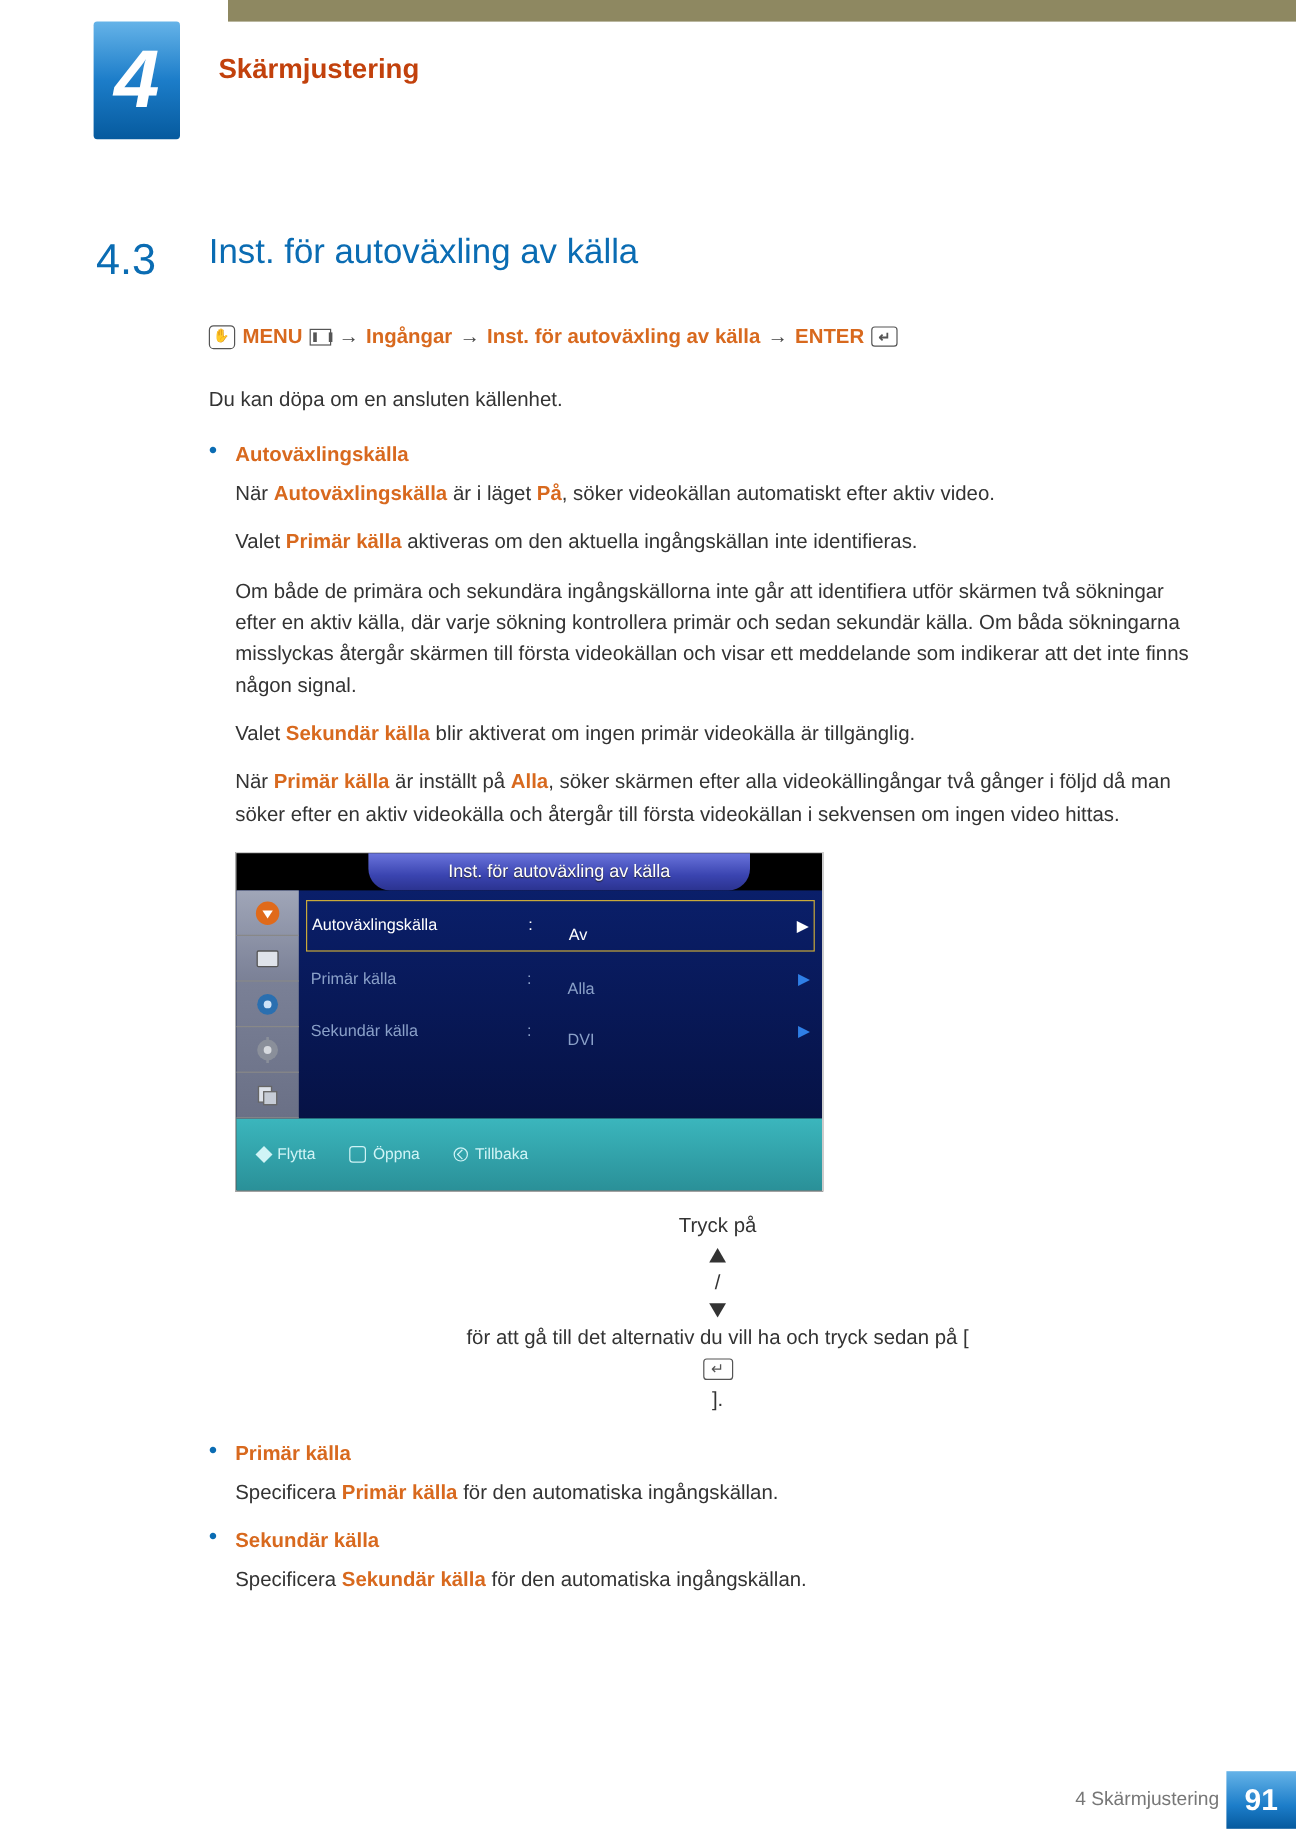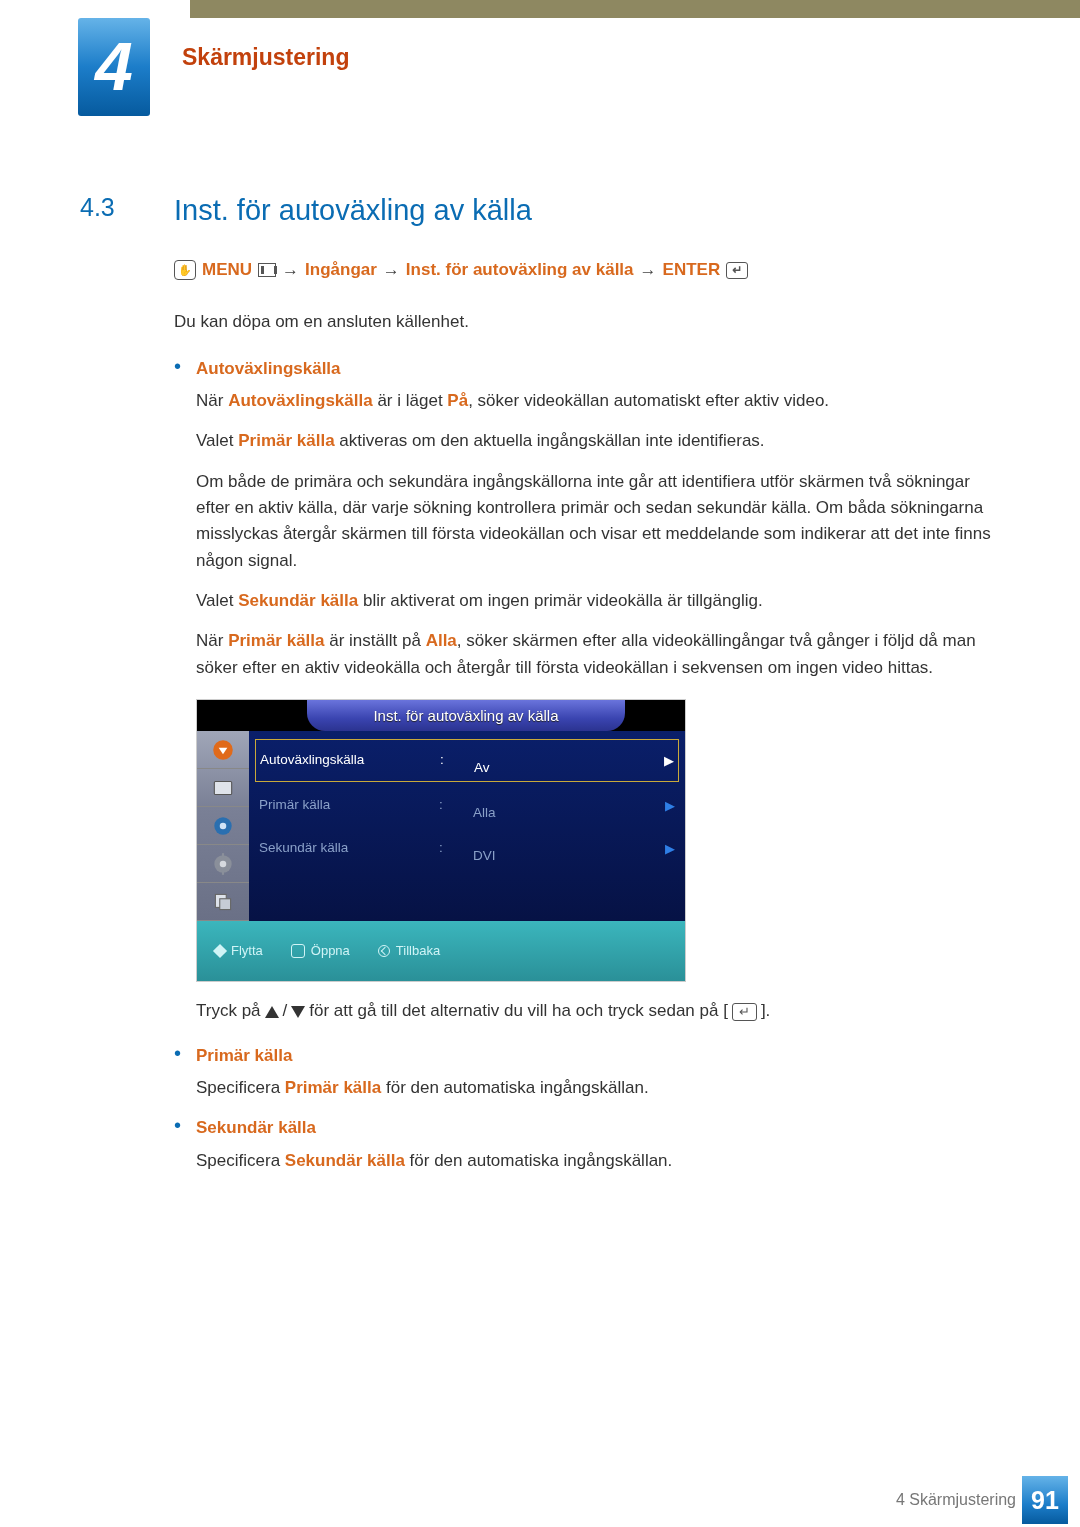--- a/index.html
+++ b/index.html
@@ -39,21 +39,21 @@
     font-size: 23px;
     color: #c2410c;
     font-weight: 700;
   }
   .content {
     position: absolute;
     left: 80px; top: 188px;
     width: 920px;
   }
   .sec-row { display:flex; gap: 24px; margin-bottom: 24px; }
-  .sec-num { color:#0a6cb3; font-size:25px; font-weight:500; width:70px; }
+  .sec-num { color:#0a6cb3; font-size:36px; font-weight:500; width:70px; }
   .sec-title { color:#0a6cb3; font-size:29px; font-weight:500; }
   .body-block { margin-left: 94px; }
   .nav-path { font-weight:700; color:#d8691e; display:flex; align-items:center; gap:6px; flex-wrap:wrap; margin-bottom:26px; }
   .nav-path .k-icon { border:1.5px solid #555; border-radius:4px; width:22px; height:20px; display:inline-flex; align-items:center; justify-content:center; font-size:11px; color:#555; font-weight:400; }
   .nav-path .arrow { color:#444; font-weight:400; }
   .nav-path .menu-icon { border:1.5px solid #555; width:18px; height:14px; display:inline-block; position:relative; }
   .nav-path .menu-icon::before { content:""; position:absolute; left:2px; top:2px; width:10px; height:8px; border-left:3px solid #555; border-right:3px solid #555; }
   .nav-path .enter-ico { border:1.5px solid #555; border-radius:3px; width:22px; height:17px; display:inline-flex; align-items:center; justify-content:center; font-size:12px; color:#555; }
   .plain { color:#333; font-weight:400; margin-bottom:20px; }
   .bullets { list-style:none; }
@@ -96,34 +96,34 @@
   .osd-row .c3 { width:140px; padding-left:20px;margin-top:16px; }
   .osd-row .c4 { color:#2f7fe6; font-size:13px; flex:1; text-align:right; }
   .osd-row.sel .c4 { color:#fff; }
   .osd-footer { background: linear-gradient(180deg, #3bb6bd 0%, #2a9098 100%); color:#d0f4f6; font-size:13px; display:flex; gap:28px; padding:20px 18px; justify-content:flex-start; }
   .osd-footer span { display:inline-flex; align-items:center; gap:6px; }
   .ft-icon { width:14px; height:14px; border:1.5px solid #d0f4f6; border-radius:3px; display:inline-block; }
   .ft-dia { width:10px; height:10px; background:#d0f4f6; transform:rotate(45deg); display:inline-block; }
   .ft-back { width:12px; height:12px; border:1.5px solid #d0f4f6; border-radius:50%; display:inline-block; position:relative; }
   .ft-back::after{ content:""; position:absolute; width:5px; height:5px; border-left:1.5px solid #d0f4f6; border-bottom:1.5px solid #d0f4f6; transform:rotate(45deg); left:3px; top:2px; }
 
-  .press-line { display:flex; align-items:center; gap:4px; flex-wrap:wrap; margin-bottom:18px; }
+  .press-line { display:flex; align-items:center; gap:4px; flex-wrap:wrap; margin-bottom:18px;flex-direction:column; }
   .tri-up { display:inline-block; width:0;height:0; border-left:7px solid transparent; border-right:7px solid transparent; border-bottom:12px solid #333; }
   .tri-dn { display:inline-block; width:0;height:0; border-left:7px solid transparent; border-right:7px solid transparent; border-top:12px solid #333; }
   .enter-box { border:1.5px solid #555; border-radius:3px; width:25px; height:18px; display:inline-flex; align-items:center; justify-content:center; font-size:13px; color:#555; }
 
   
   .page-footer {
     position:absolute;
-    left:0; right:12px; bottom:0;
+    left:0; right:0; bottom:0;
     height:54px;
     display:flex; justify-content:flex-end; align-items:center;margin-left:48px;
   }
   .pf-text { color:#777; font-size:16px; margin-right:6px; }
-  .pf-num { background: linear-gradient(180deg, #65b3e8 0%, #1c7dc9 60%, #065a9e 100%); color:#fff; width:46px; height:48px; display:flex; align-items:center; justify-content:center; font-size:25px; font-weight:600; }
+  .pf-num { background: linear-gradient(180deg, #65b3e8 0%, #1c7dc9 60%, #065a9e 100%); color:#fff; width:58px; height:48px; display:flex; align-items:center; justify-content:center; font-size:25px; font-weight:600; }
 </style>
 </head>
 <body>
 
 <div class="topbar"></div>
 
 <div class="ch-badge">
   <span>4</span>
 </div>
 <div class="ch-title">Skärmjustering</div>

